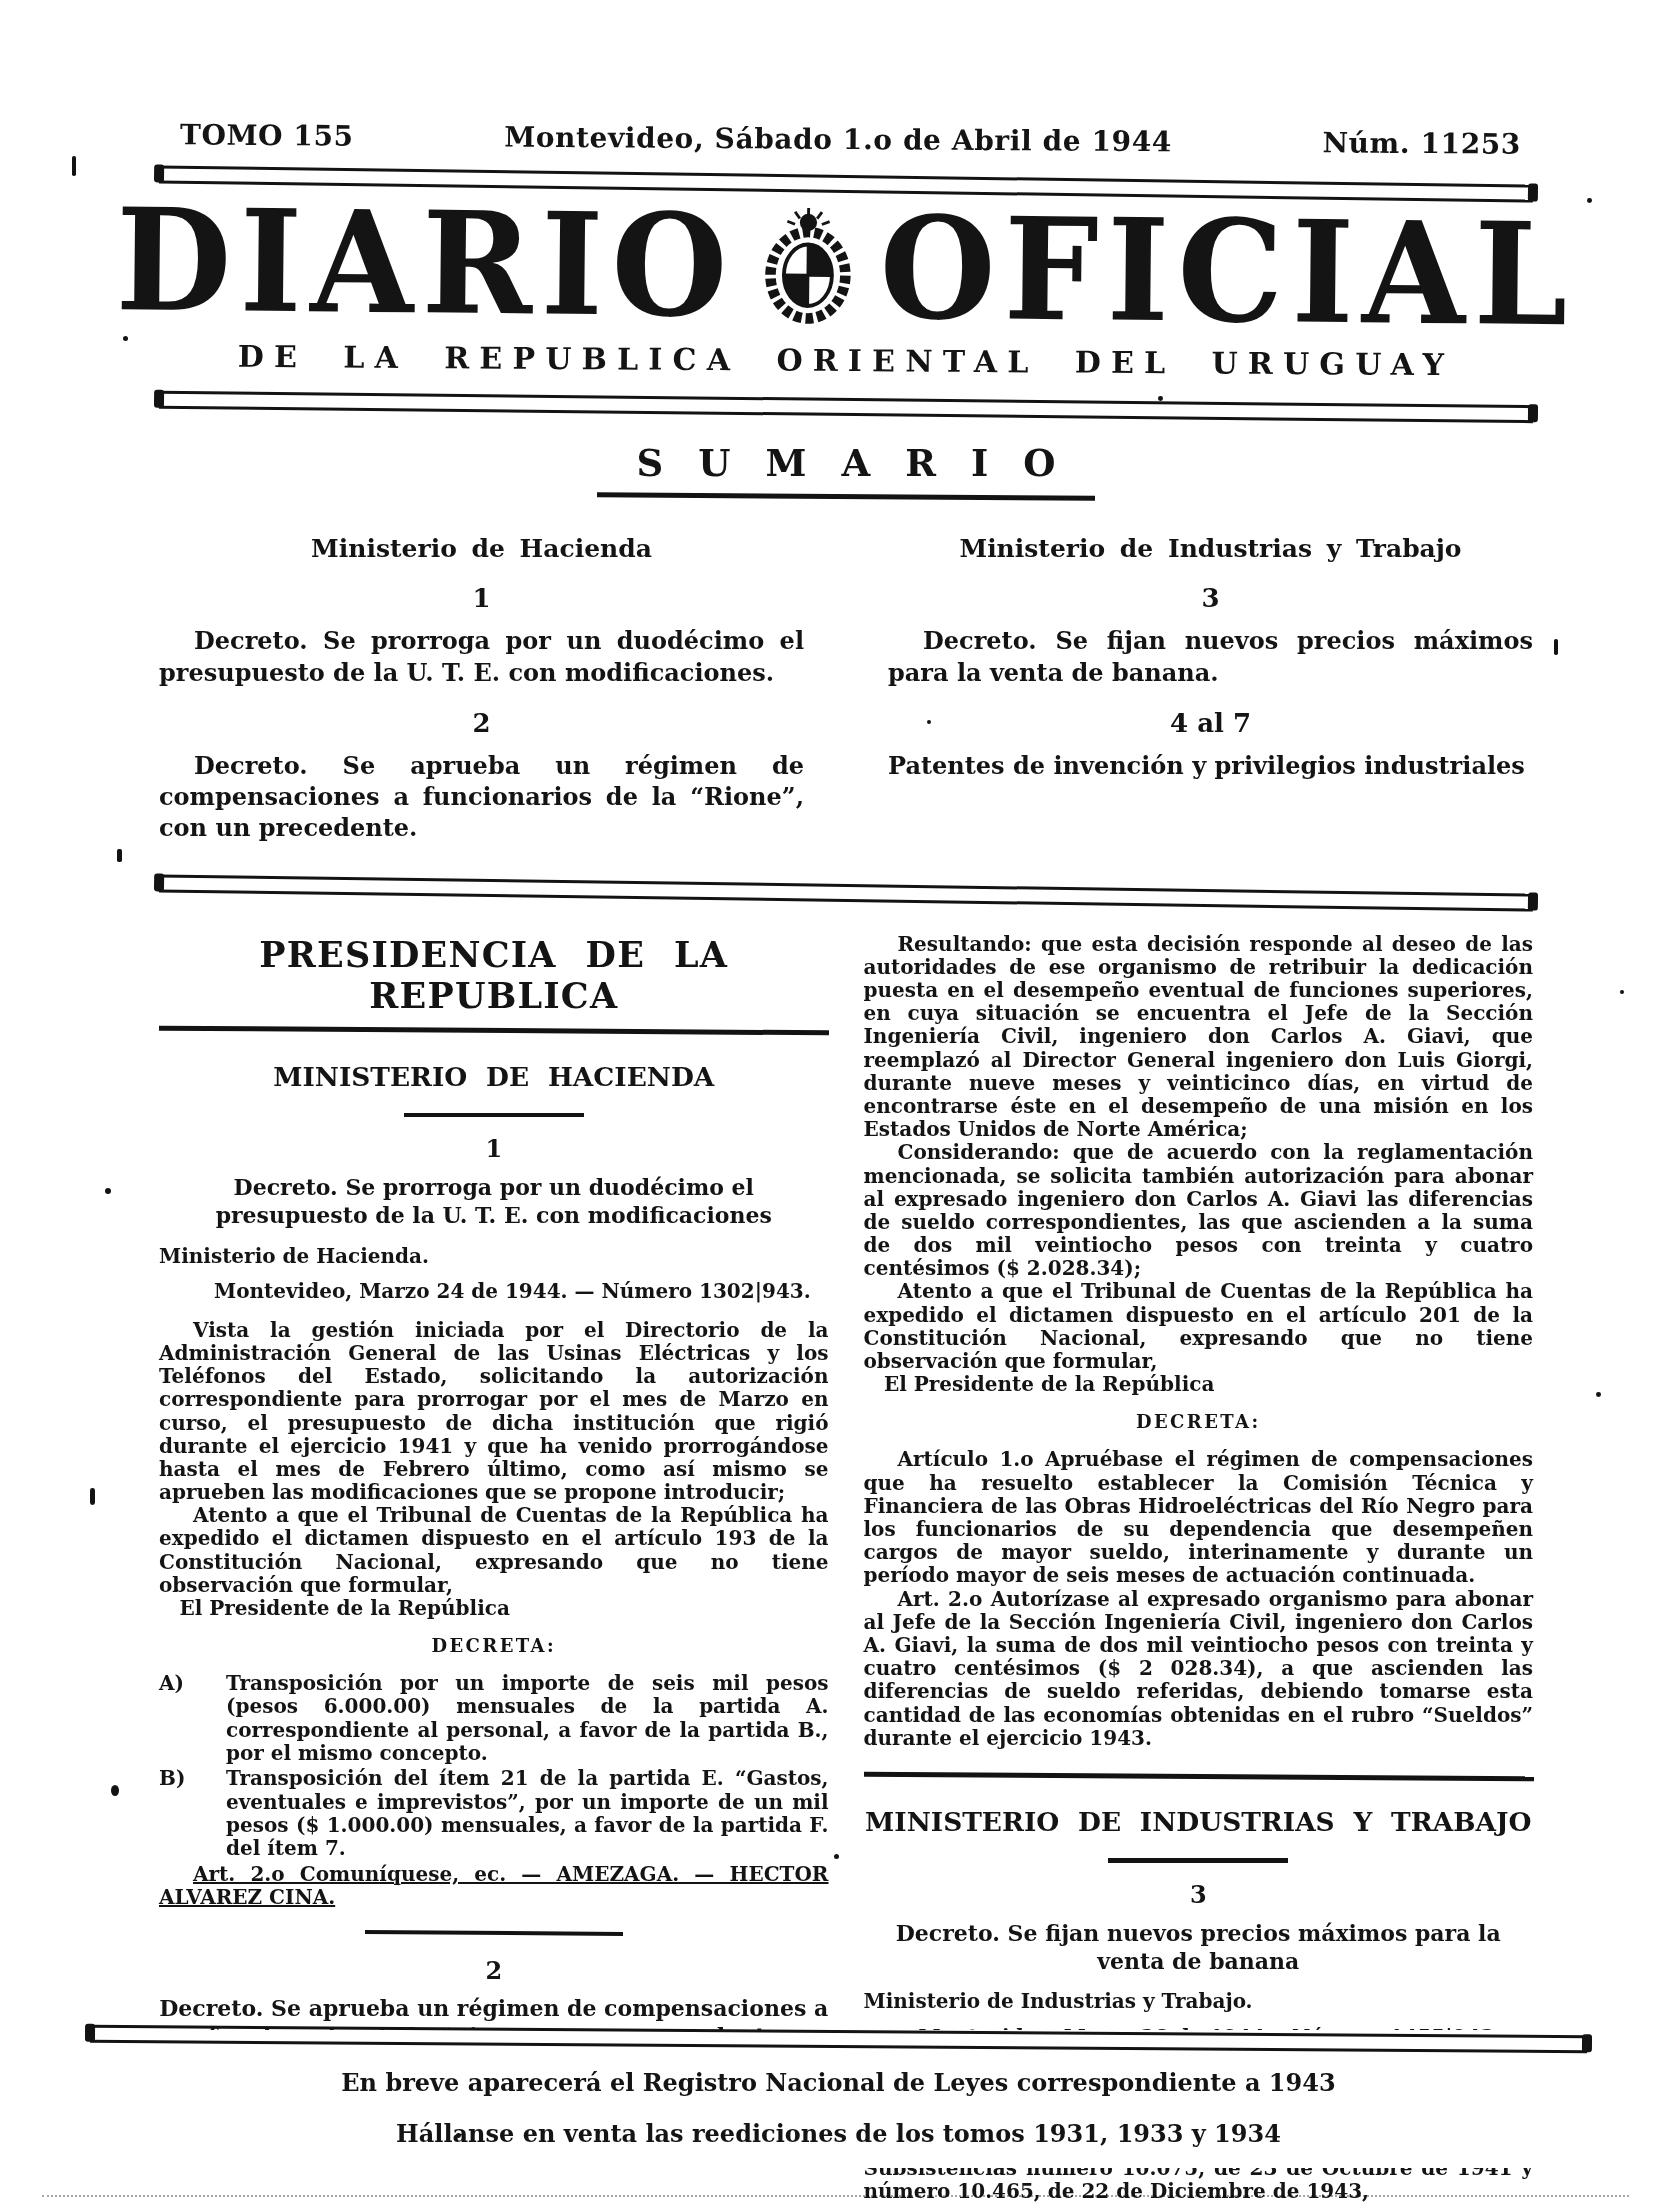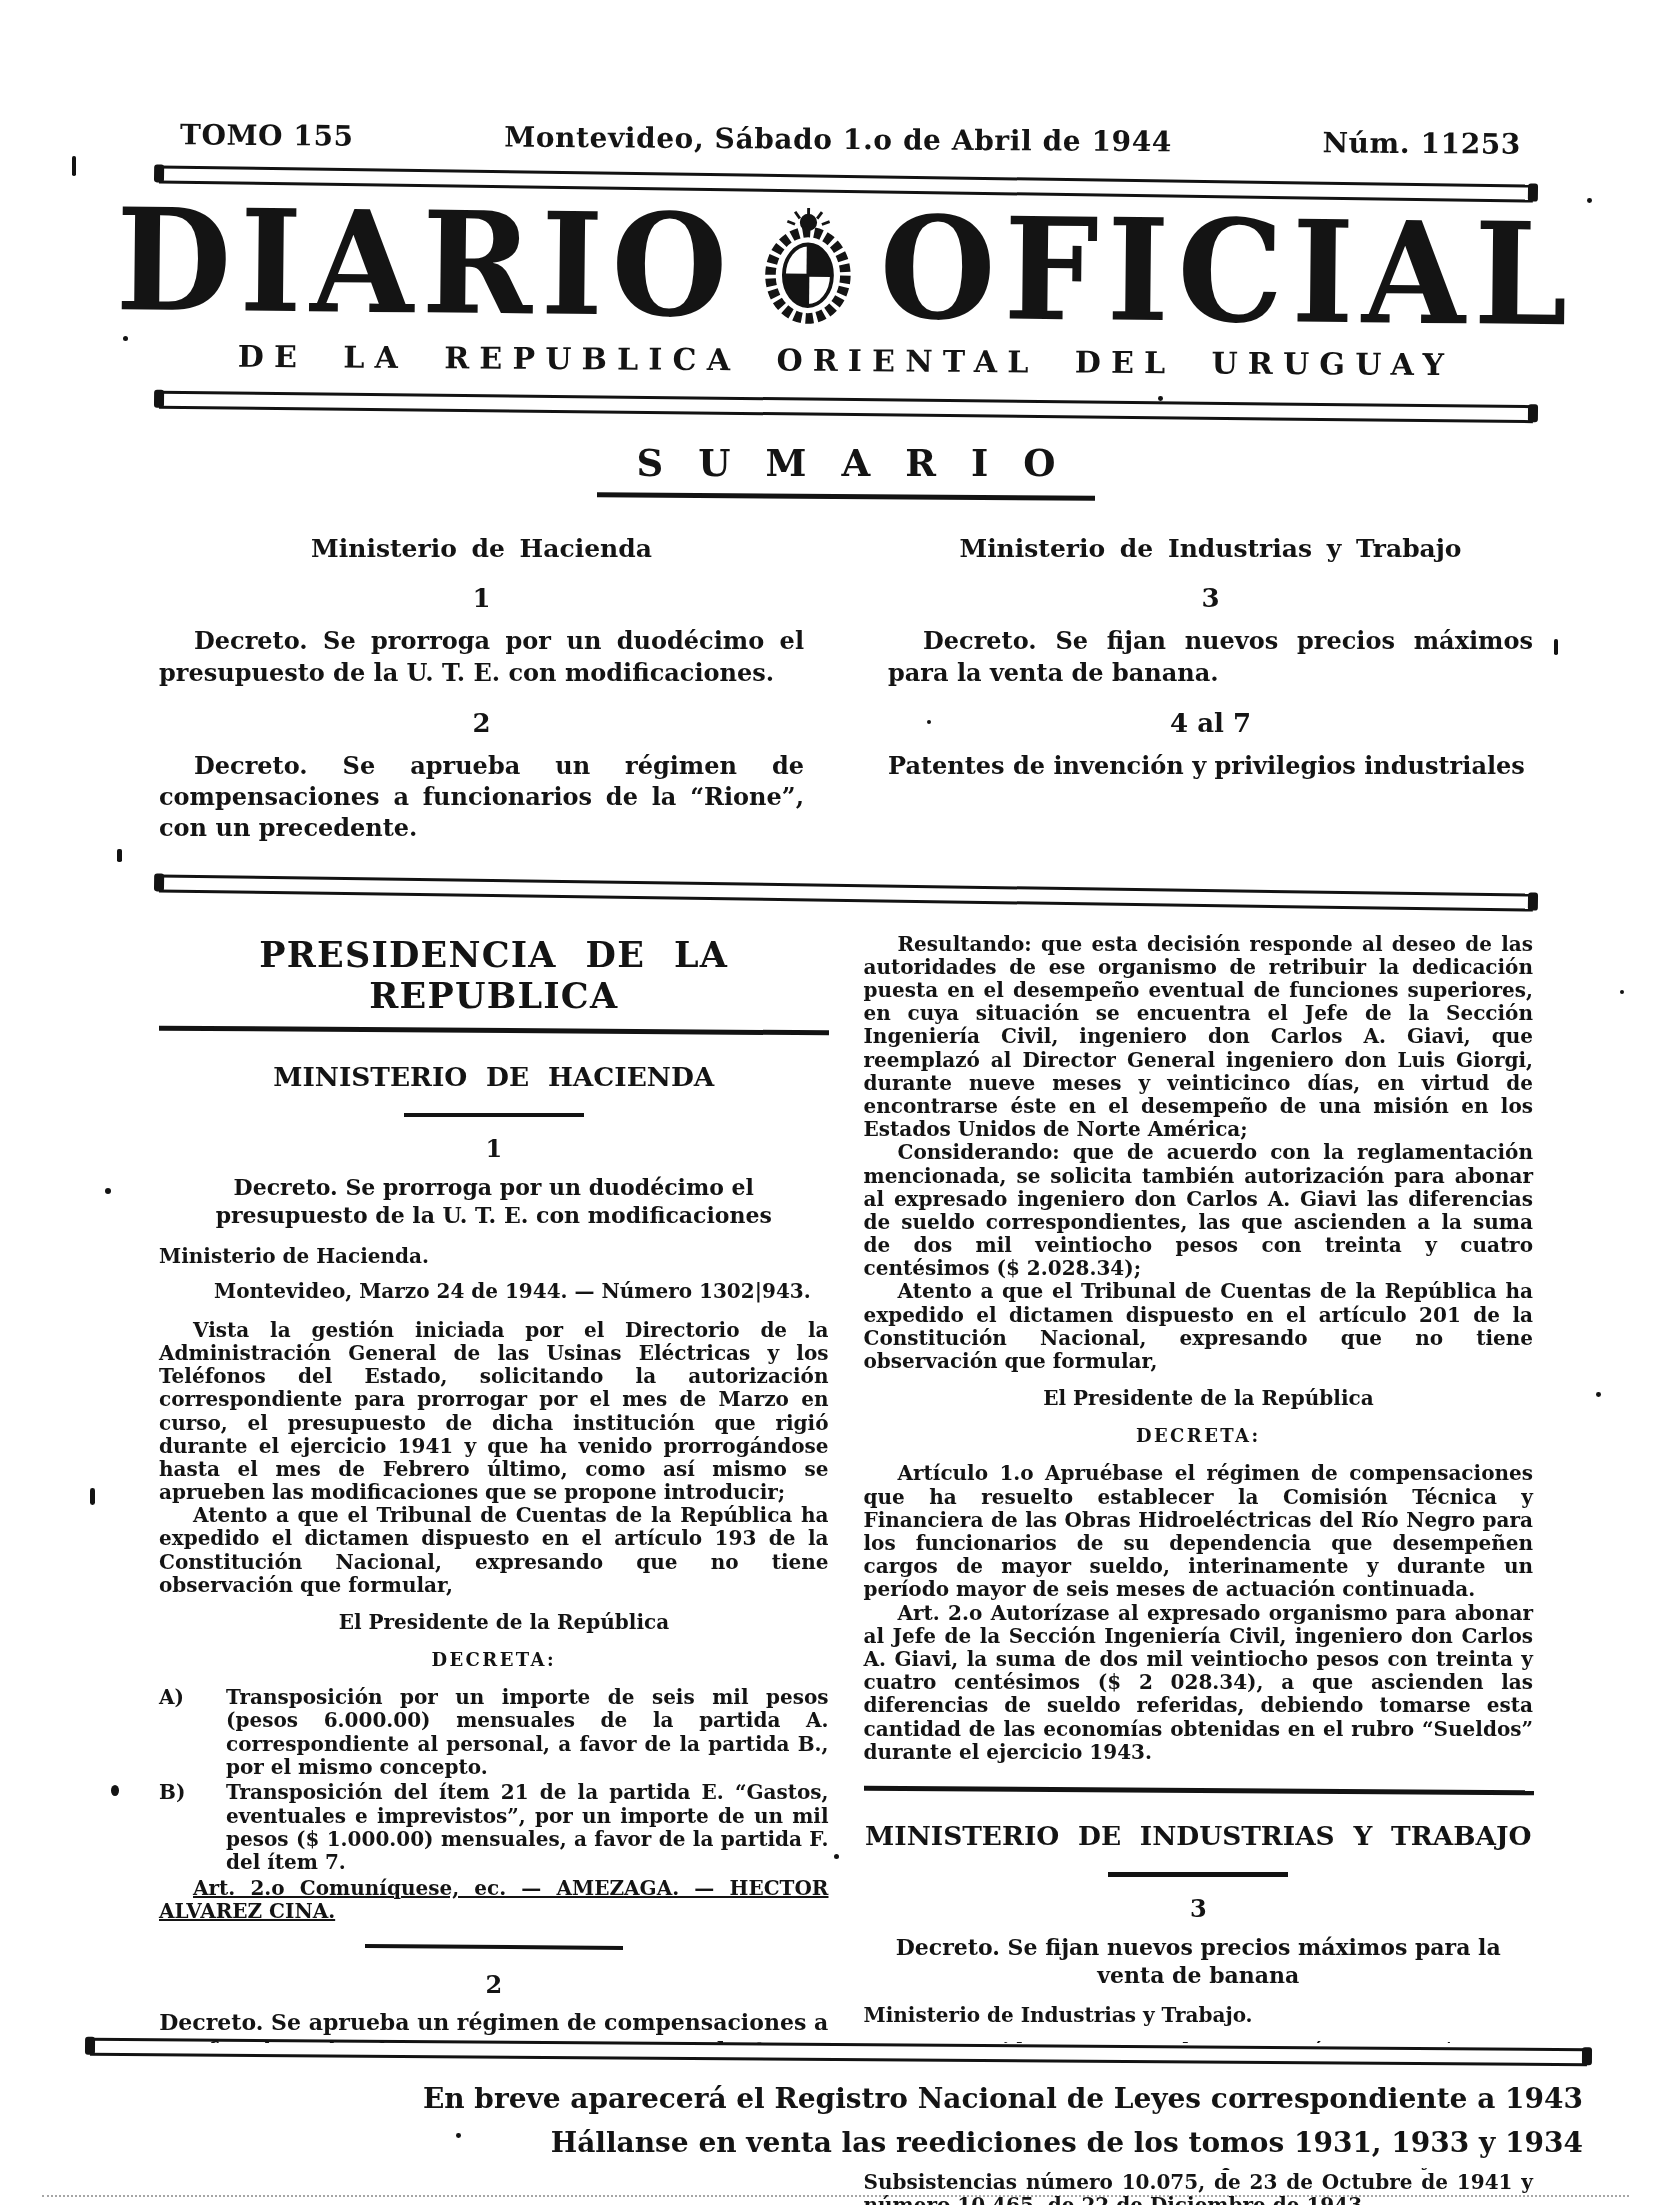--- a/index.html
+++ b/index.html
@@ -48,30 +48,30 @@
   
   .main{display:flex;gap:35px;margin-top:31px;font-size:20px;line-height:1.16;}
   .col{flex:1;min-width:0;}
   .presidencia{text-align:center;font-size:35px;word-spacing:15.6px;letter-spacing:1.2px;margin:2.4px 0 12px;}
   .min-heading{text-align:center;font-size:26.4px;word-spacing:9.6px;margin-top:28px;}
   .art-num{text-align:center;font-size:24px;margin:3.6px 0 9.6px;}
   .decree-title{text-align:center;font-size:22px;line-height:1.28;margin:0 0 15.6px;}
   .ministry-line{margin:0 0 12px;}
   .date-line{text-indent:55px;margin:4.8px 0 15.6px;}
   .p{text-align:justify;text-indent:34px;margin:0;}
-  .plain{margin:14px;text-indent:20.4px;text-align:center;}
+  .plain{margin:0;text-indent:20.4px;}
   .decreta{text-align:center;font-size:18px;letter-spacing:2.4px;margin:15.6px 0;}
   .li{position:relative;padding-left:67px;text-align:justify;margin:2.4px 0;}
   .li .label{position:absolute;left:0;top:0;}
   .divider-short{width:258px;height:4.2px;background:#131313;margin:21.6px auto;}
   .col-rule{margin:24px 0 0;}
   
   .footer{position:absolute;left:90px;right:84px;bottom:37px;background:#ffffff;}
   .footer-rule{margin-bottom:18px;}
-  .footer-line{text-align:right;font-size:28px;line-height:1.45;margin:4px;}
+  .footer-line{text-align:center;font-size:24px;line-height:1.45;margin:16px;}
   .bottom-noise{position:absolute;left:42px;right:42px;bottom:8.4px;border-bottom:2.4px dotted rgba(0,0,0,.35);}
   
   .speck{position:absolute;background:#131313;border-radius:50%;}
   
   .emblem{flex:0 0 auto;}
 </style>
 </head>
 <body>
 
 <div class="page">

